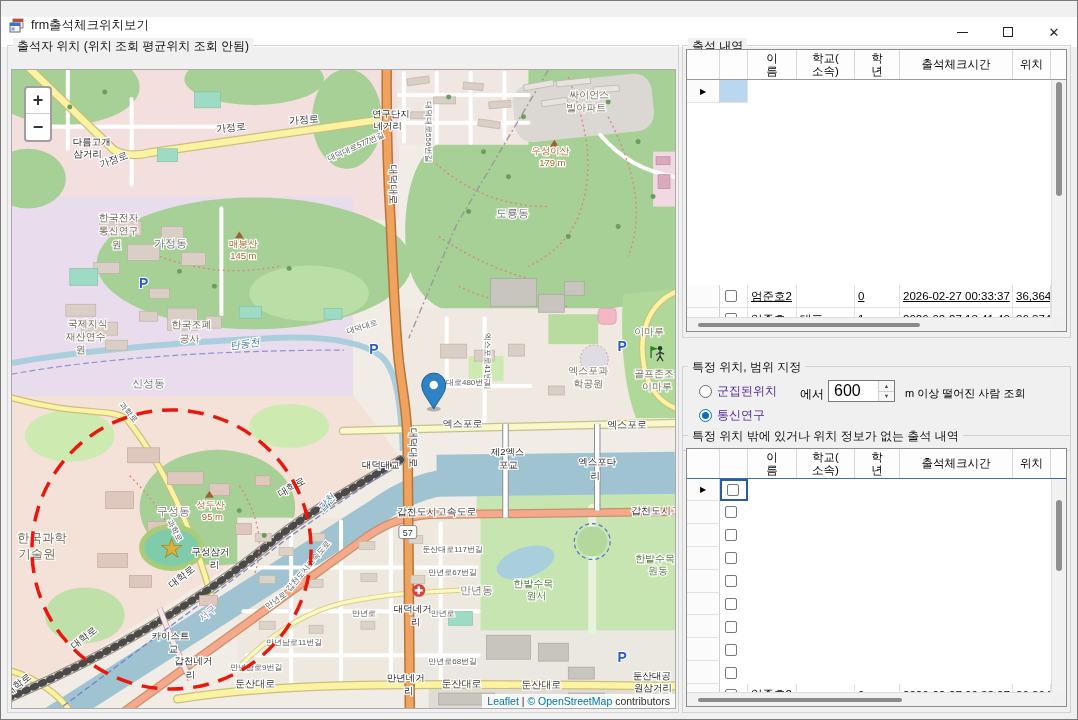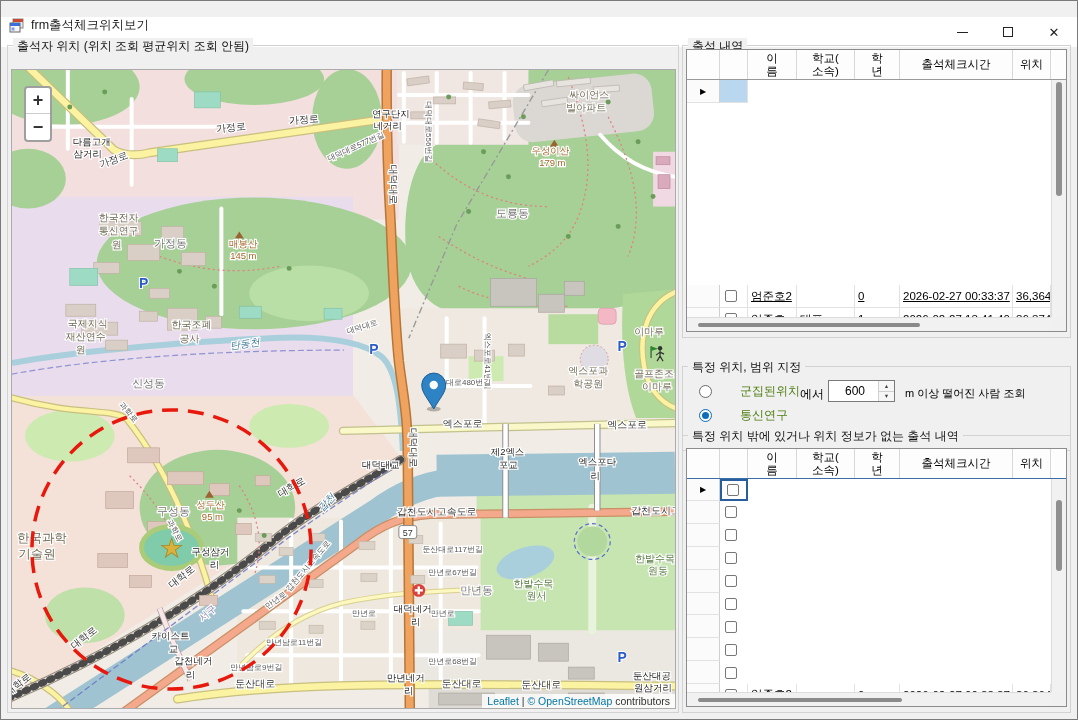--- a/index.html
+++ b/index.html
@@ -60,27 +60,27 @@
   .row-empty{flex:1 1 21px;display:flex;}
   
   .vscroll{position:absolute;right:0;top:30px;bottom:14px;width:15px;background:#f1f1f1;border-left:1px solid #dcdcdc;}
   .vthumb{position:absolute;left:4px;width:6px;background:#8f8f8f;border-radius:3px;}
   .hscroll{position:absolute;left:0;right:15px;bottom:0;height:14px;background:#f1f1f1;border-top:1px solid #dcdcdc;}
   .hthumb{position:absolute;top:5px;height:4px;background:#8a8a8a;border-radius:2px;}
   .corner{position:absolute;right:0;bottom:0;width:15px;height:14px;background:#f0f0f0;}
   #att-grid{left:3px;top:3px;width:381px;height:283px;}
   #out-grid{left:3px;top:12px;width:381px;height:259px;}
   
-  .radio-row{position:absolute;display:flex;align-items:center;font-size:12px;color:#4d7c0f;gap:23px;}
+  .radio-row{position:absolute;display:flex;align-items:center;font-size:12px;color:#4c1d95;}
   .radio{width:13px;height:13px;border:1px solid #6a6a6a;border-radius:50%;background:#fff;margin-right:5px;flex:0 0 auto;position:relative;}
   .radio.sel{border:1px solid #0c6cbd;}
   .radio.sel::after{content:"";position:absolute;left:2px;top:2px;width:7px;height:7px;border-radius:50%;background:#0c6cbd;}
   #lbl-from{position:absolute;left:117px;top:19px;font-size:12px;}
   #updown{position:absolute;left:145px;top:13px;width:67px;height:22px;background:#fff;border:1px solid #7a7a7a;display:flex;}
-  #updown .val{flex:1;font-size:12px;display:flex;align-items:center;padding-left:16px;}
+  #updown .val{flex:1;font-size:16px;display:flex;align-items:center;padding-left:5px;}
   #spin{width:16px;border-left:1px solid #d0d0d0;display:flex;flex-direction:column;}
   #spin div{flex:1;display:flex;align-items:center;justify-content:center;font-size:5.5px;color:#444;background:#f6f6f6;}
   #spin div:first-child{border-bottom:1px solid #d0d0d0;}
   #lbl-unit{position:absolute;left:222px;top:19px;font-size:11px;white-space:nowrap;}
   #btn-query{position:absolute;left:142px;top:48px;width:226px;height:26px;background:#fbf8c2;border:1px solid #8ba8c8;border-radius:2px;font-size:12px;color:#111;display:flex;align-items:center;justify-content:center;}
 </style>
 </head>
 <body>
 
 <div id="win">

